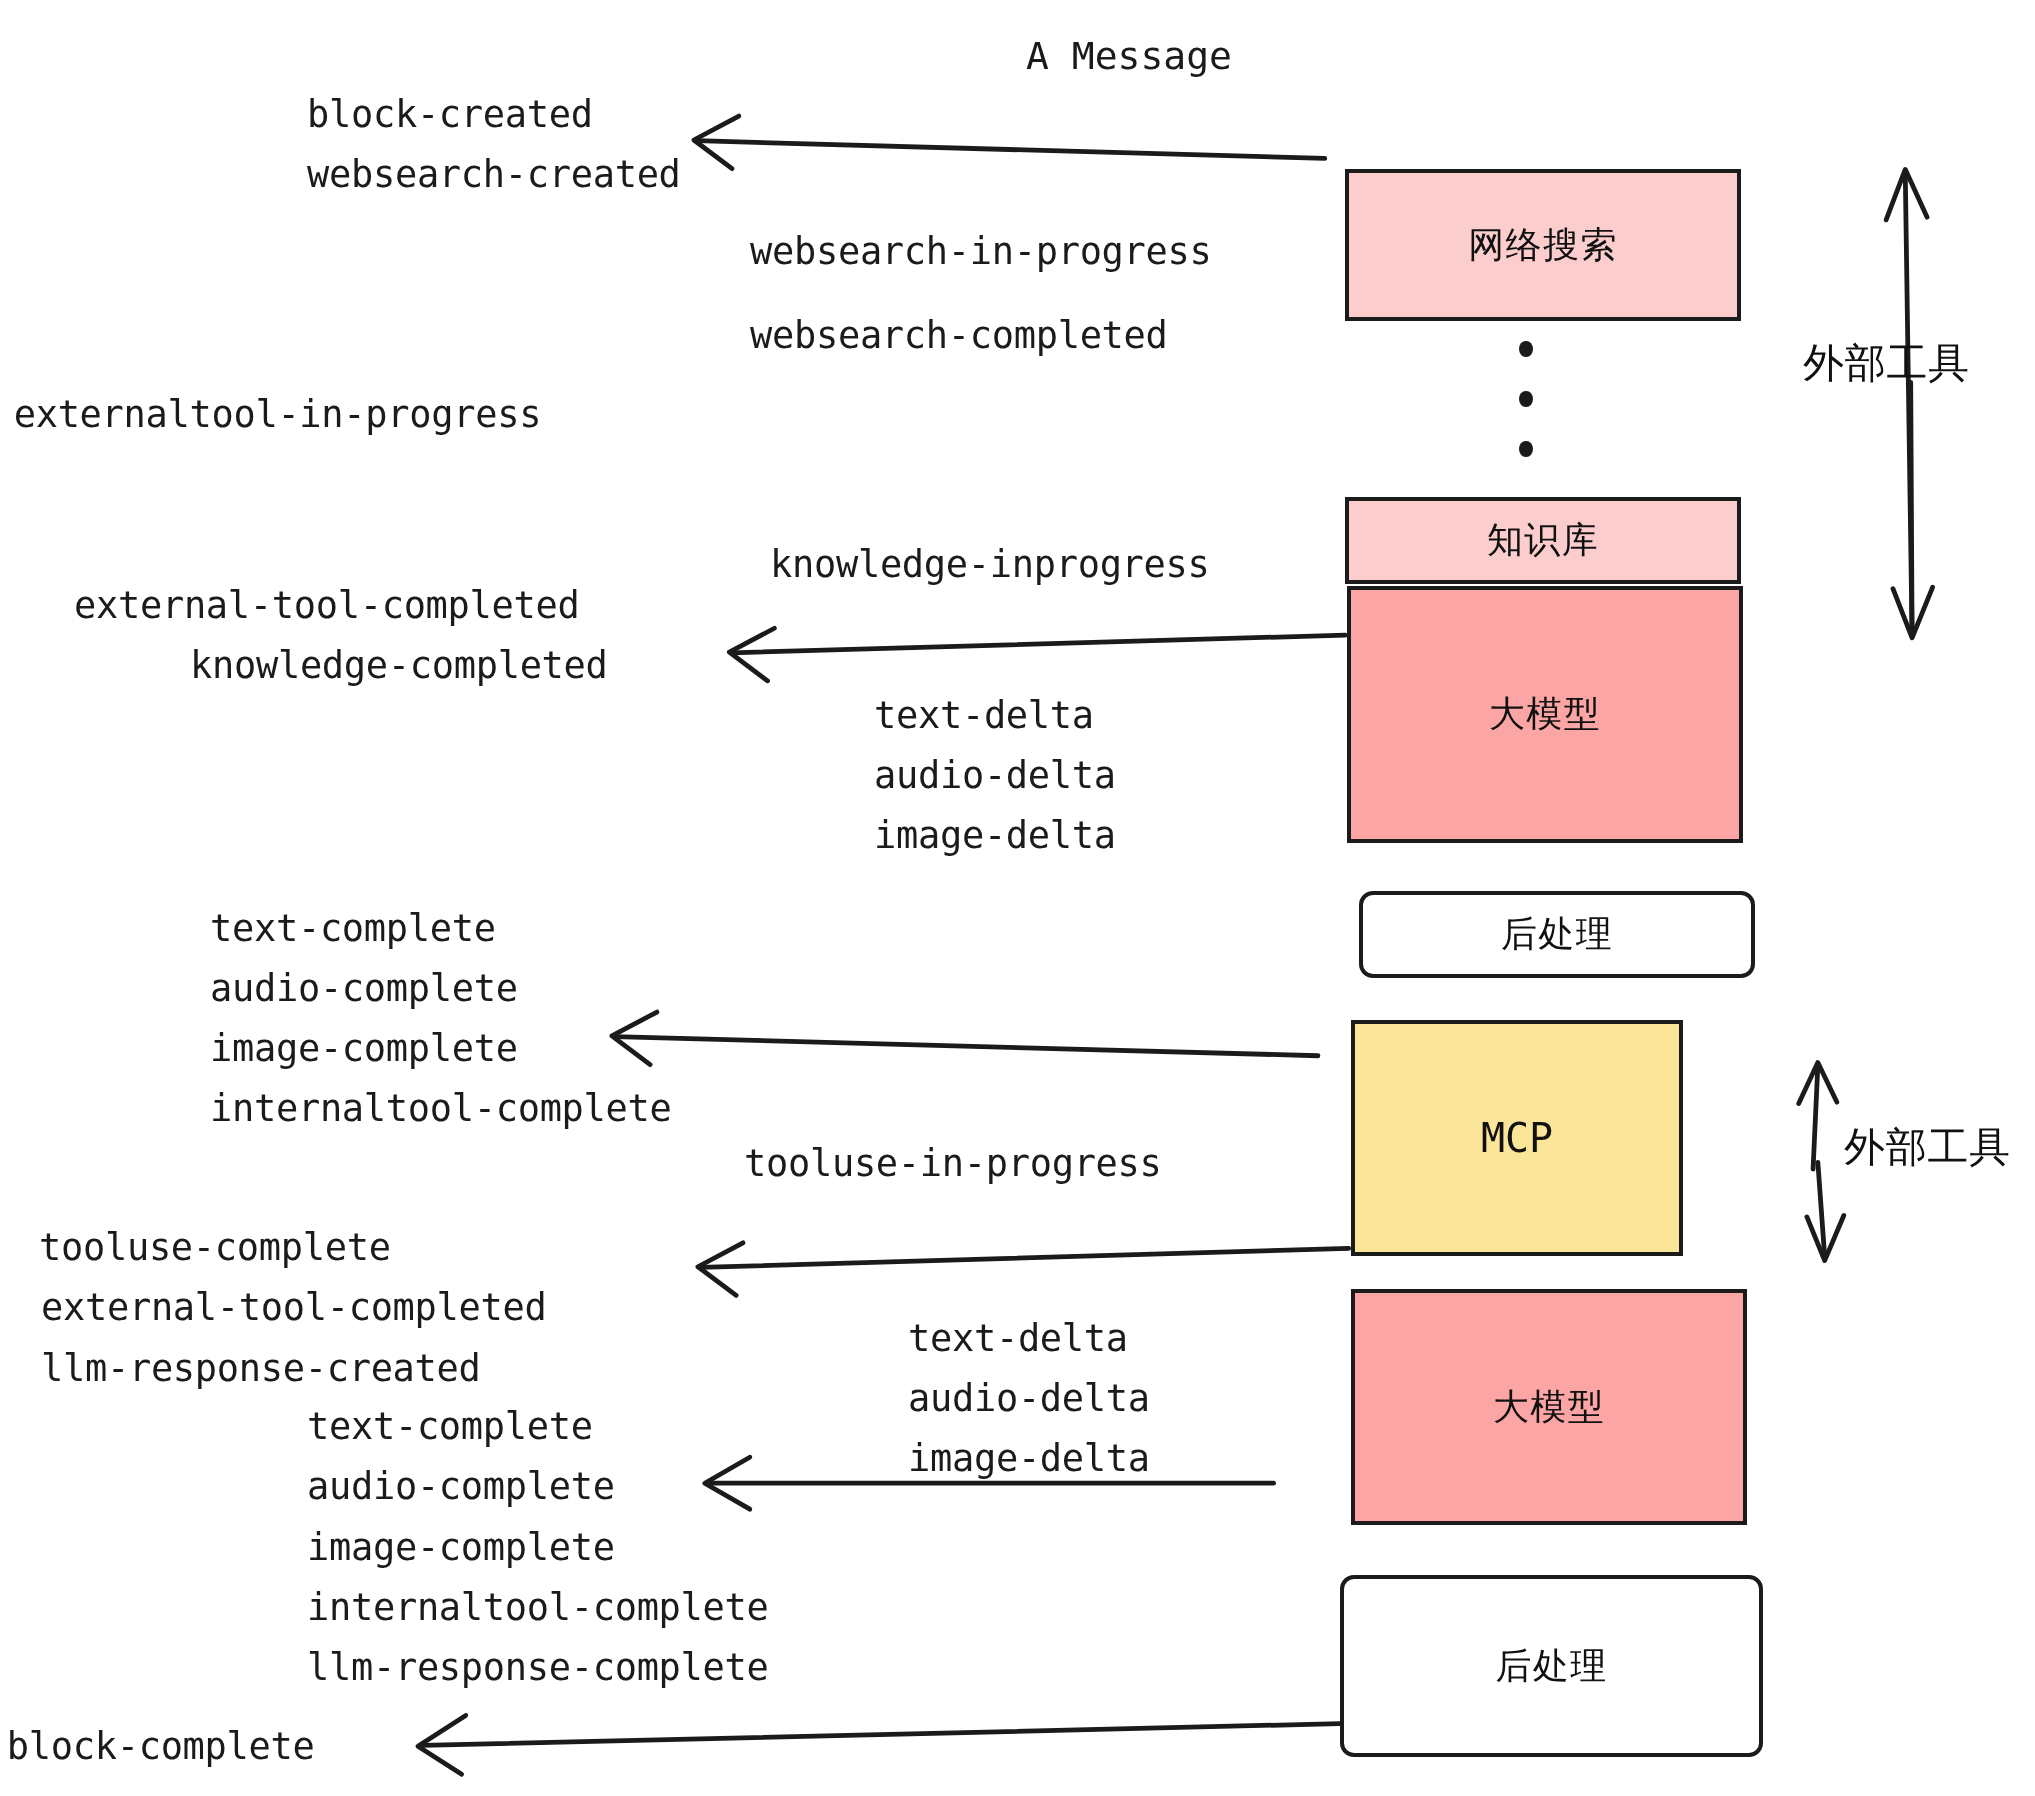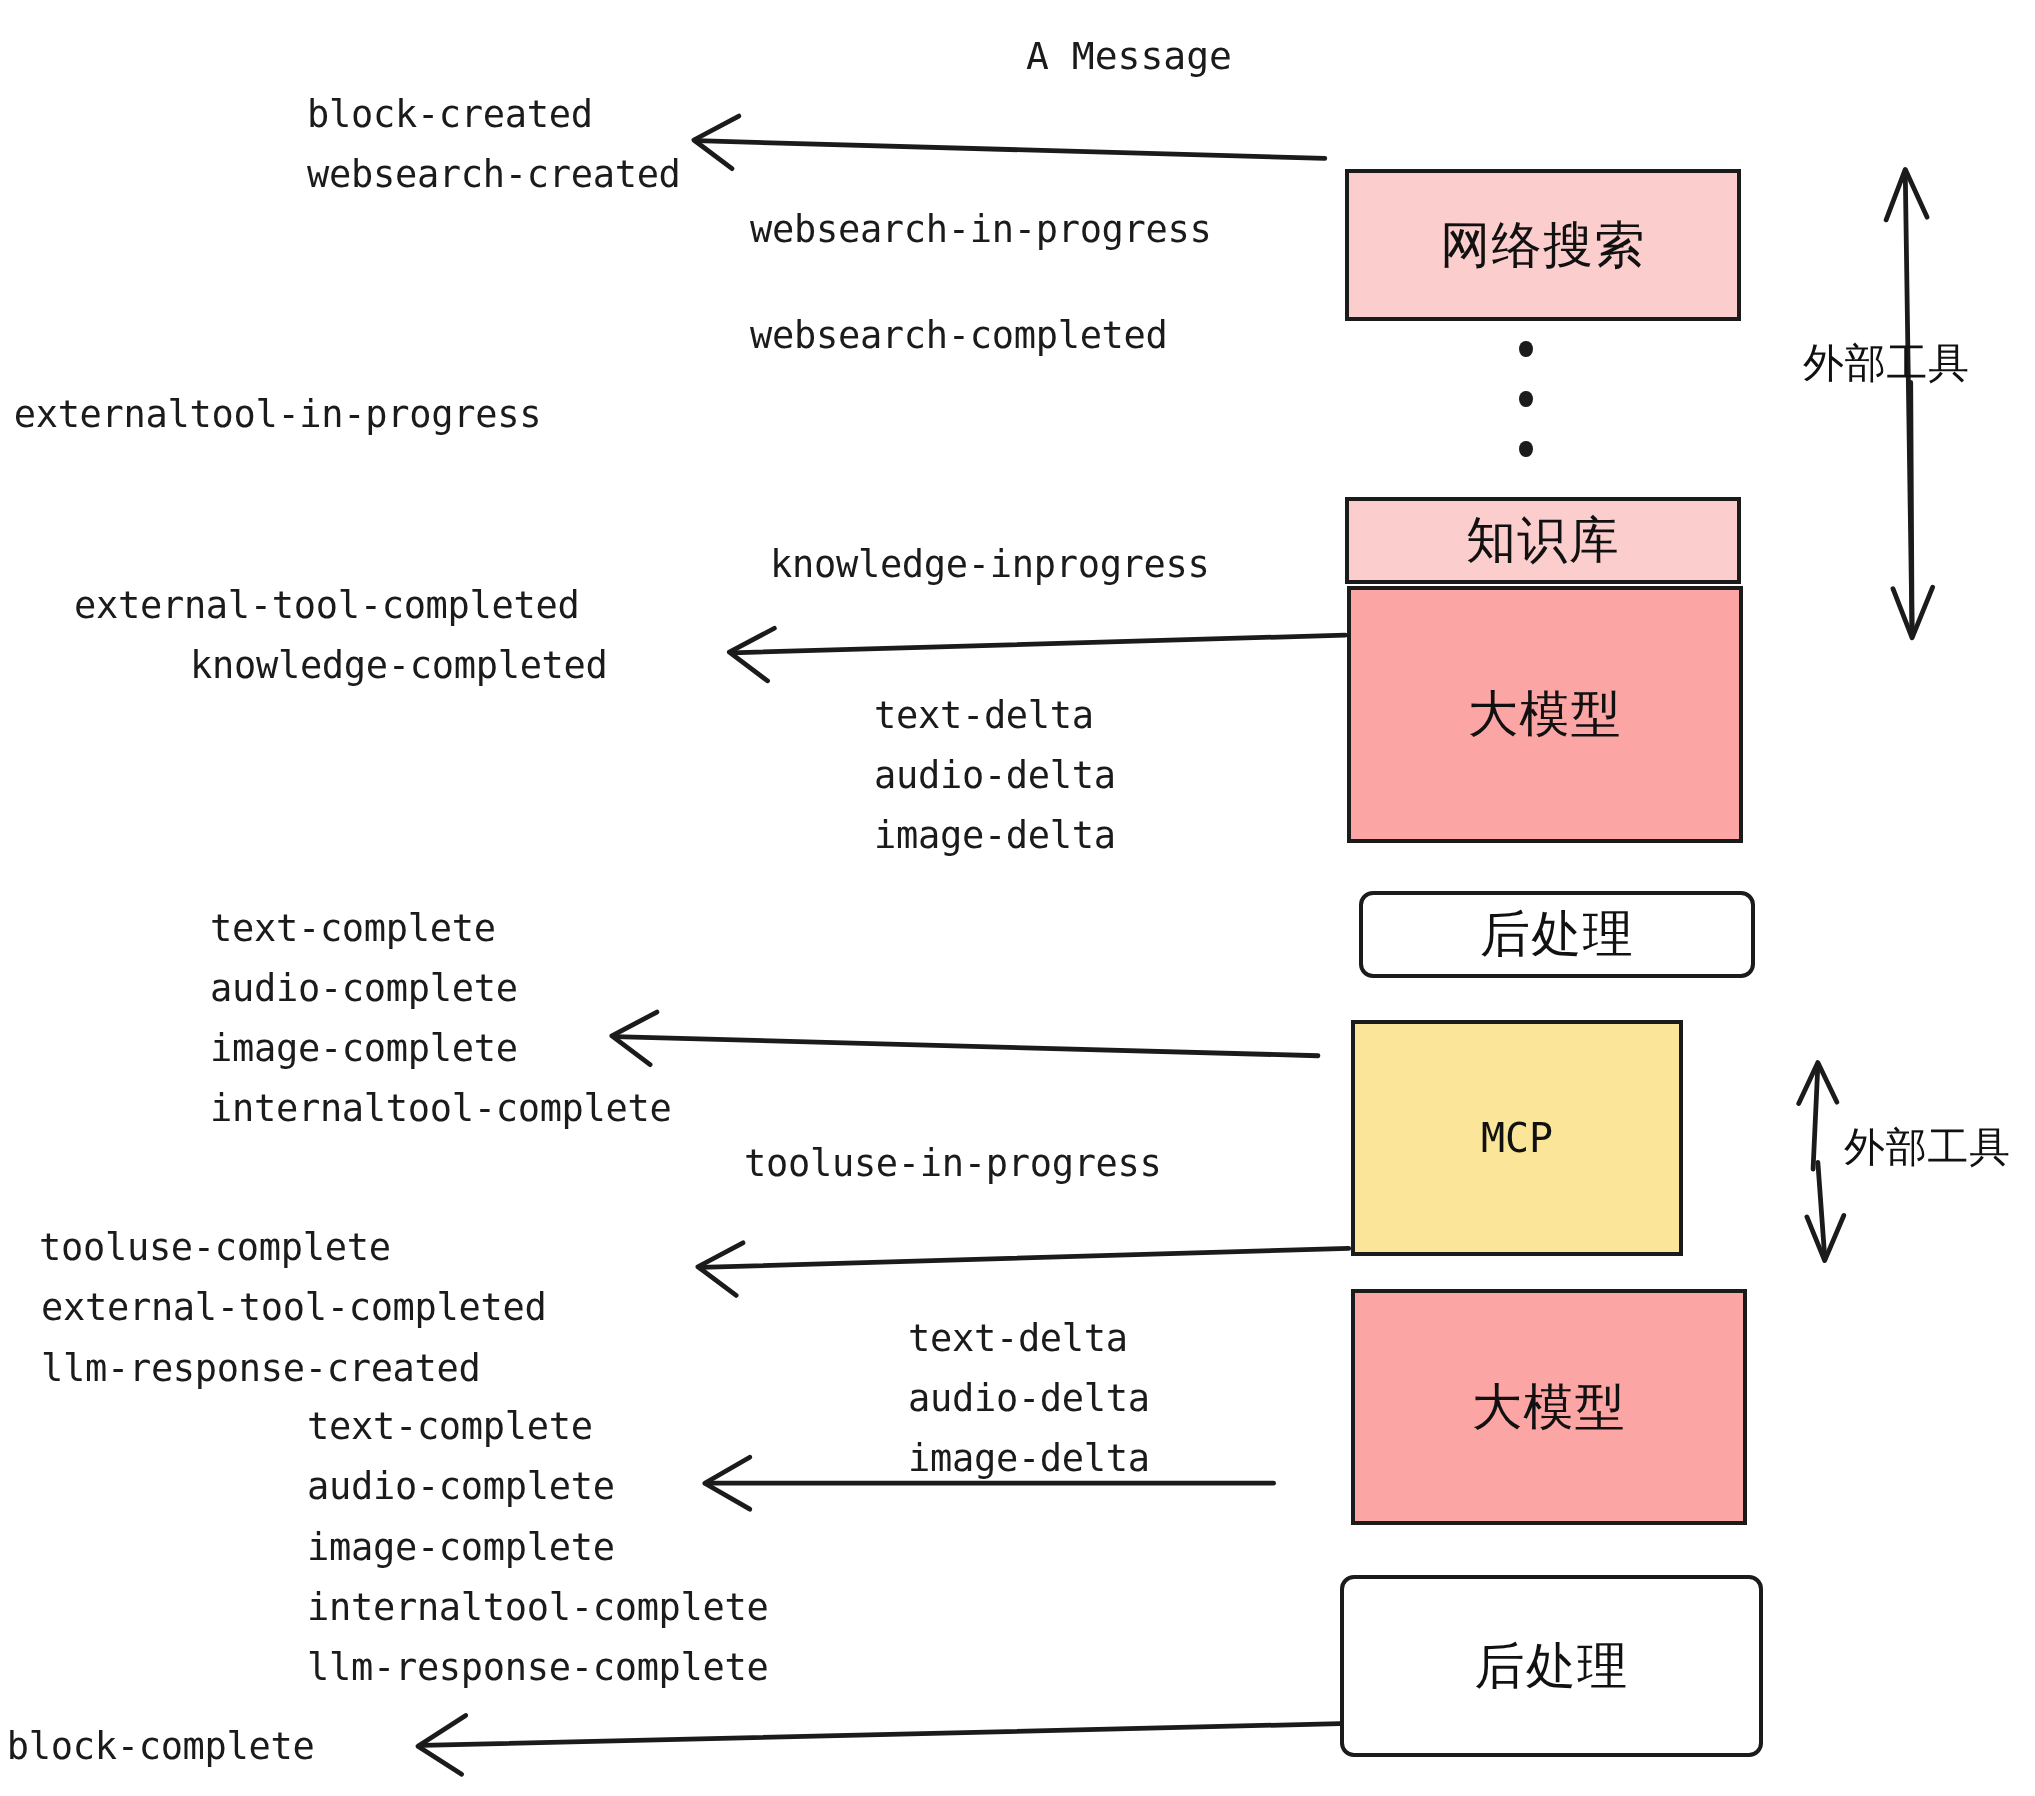--- a/index.html
+++ b/index.html
@@ -10,21 +10,21 @@
   .evt{position:absolute;white-space:nowrap;color:#1b1b1b;
        font-family:"DejaVu Sans Mono","Liberation Mono",monospace;
        font-size:37px;line-height:1;letter-spacing:-0.3px;}
   .title{position:absolute;white-space:nowrap;color:#1b1b1b;
        font-family:"DejaVu Sans Mono","Liberation Mono",monospace;
        font-size:38px;line-height:1;}
 
   .node{position:absolute;box-sizing:border-box;border:4.1px solid #1b1b1b;
         display:flex;align-items:center;justify-content:center;
         color:#111;font-family:Liberation Mono, monospace;
-        font-size:50px;letter-spacing:1.4px;}
+        font-size:36px;letter-spacing:1.4px;}
   .node.mono{font-family:"DejaVu Sans Mono","Liberation Mono",monospace;
              font-size:40px;letter-spacing:0px;}
   .n-pink{background:#fbcdcd;}
   .n-green{background:#fca5a5;}
   .n-yellow{background:#fbe598;}
   .n-white{background:#ffffff;border-radius:14px;}
 
   .sidelabel{position:absolute;white-space:nowrap;color:#111;
        font-family:"DejaVu Sans","Liberation Sans",sans-serif;
        font-size:41px;letter-spacing:0.7px;}
@@ -79,21 +79,21 @@
 
   <div class="dots" style="left:1518px;top:341px;width:16.4px;height:116px;">
     <i></i>
     <i></i>
     <i></i>
   </div>
 
   <div id="events">
       <div class="evt" style="left: 307px; top: 96px;">block-created</div>
       <div class="evt" style="left: 307px; top: 156px;">websearch-created</div>
-      <div class="evt" style="left: 750px; top: 211px;">websearch-in-progress</div>
+      <div class="evt" style="left: 750px; top: 233px;">websearch-in-progress</div>
       <div class="evt" style="left: 750px; top: 317px;">websearch-completed</div>
       <div class="evt" style="left: 13.7px; top: 396px;">externaltool-in-progress</div>
       <div class="evt" style="left: 770px; top: 546px;">knowledge-inprogress</div>
       <div class="evt" style="left: 74px; top: 587px;">external-tool-completed</div>
       <div class="evt" style="left: 190px; top: 647px;">knowledge-completed</div>
       <div class="evt" style="left: 874px; top: 697px;">text-delta</div>
       <div class="evt" style="left: 874px; top: 757px;">audio-delta</div>
       <div class="evt" style="left: 874px; top: 817px;">image-delta</div>
       <div class="evt" style="left: 210px; top: 910px;">text-complete</div>
       <div class="evt" style="left: 210px; top: 970px;">audio-complete</div>

